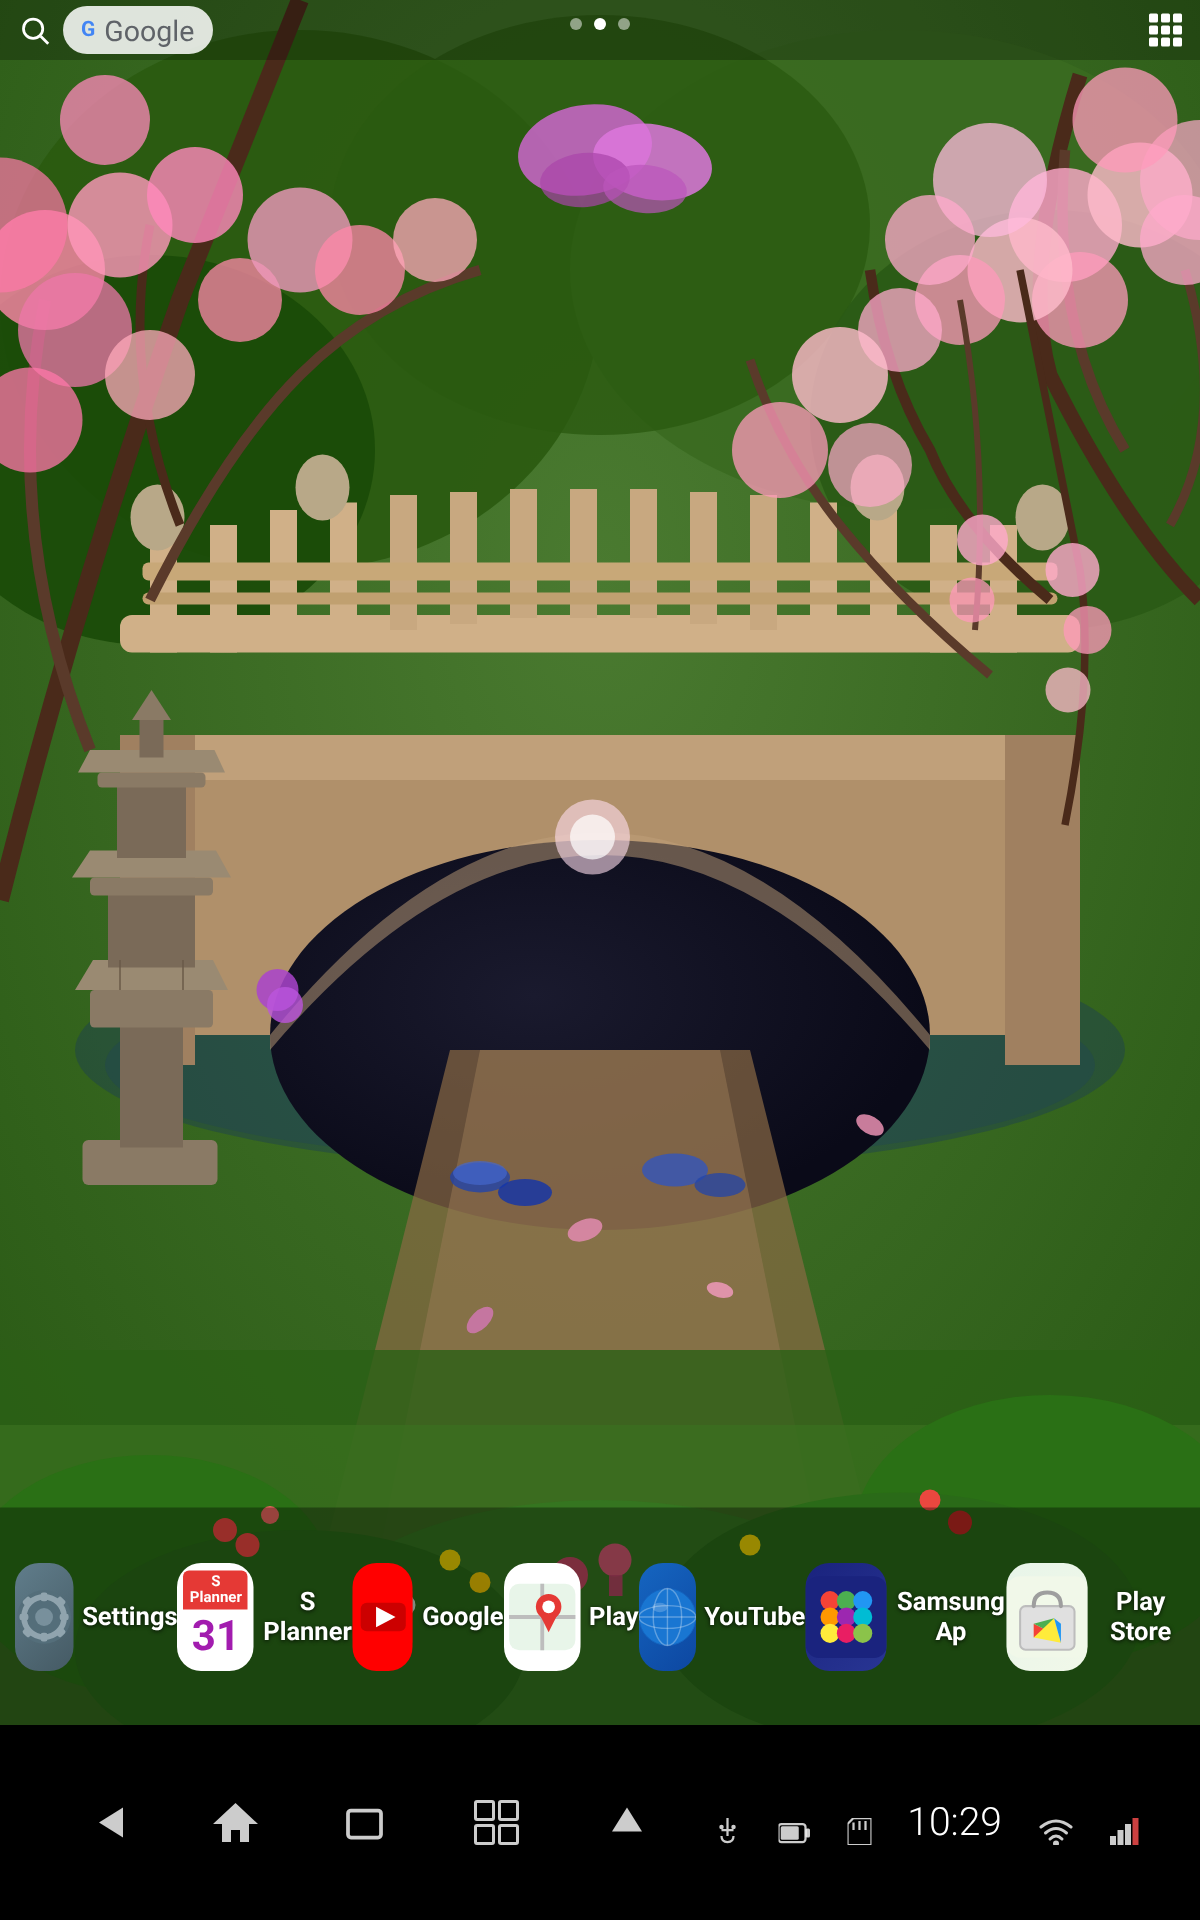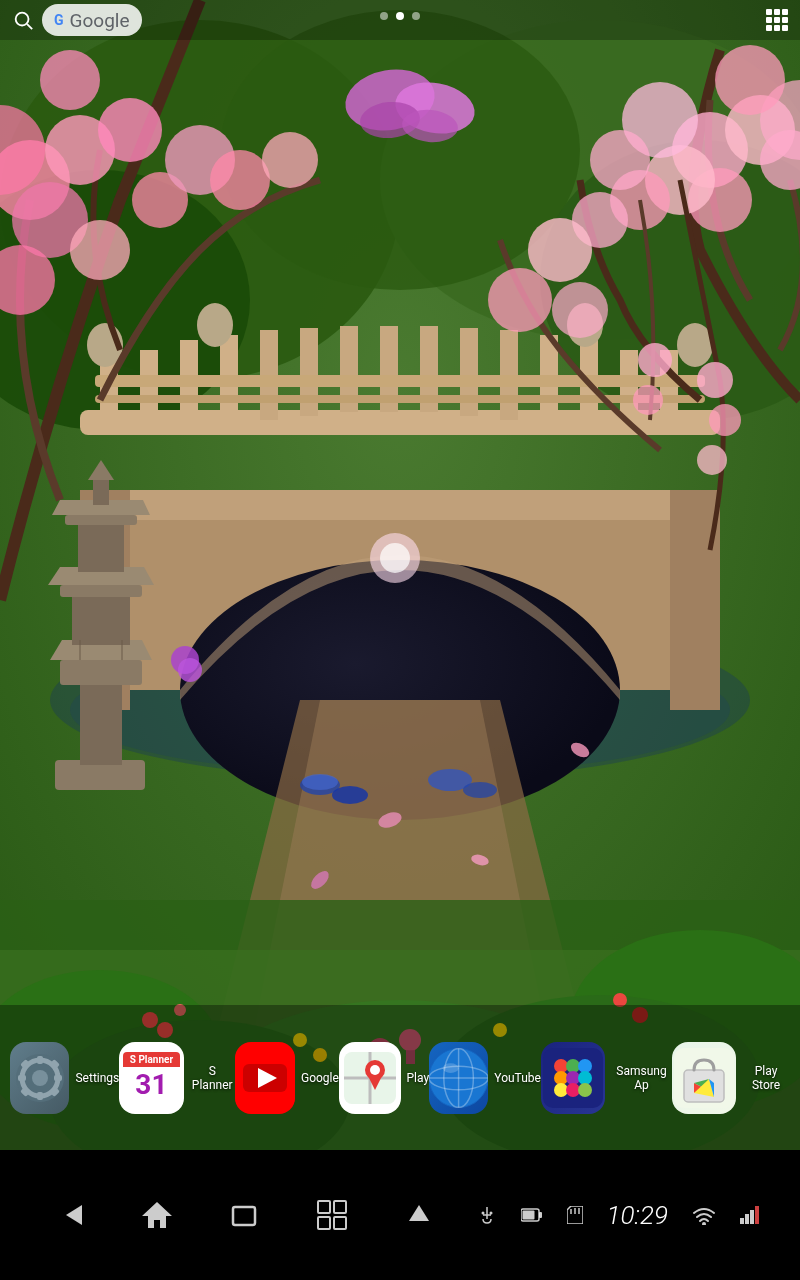--- a/index.html
+++ b/index.html
@@ -145,24 +145,24 @@
       display: flex;
       align-items: center;
       justify-content: center;
       font-size: 36px;
       overflow: hidden;
       position: relative;
     }
 
     .app-label {
       color: white;
-      font-size: 12px;
+      font-size: 17px;
       text-shadow: 0 1px 3px rgba(0,0,0,0.8);
       text-align: center;
-      font-weight: 400;
+      font-weight: 700;
     }
 
     
     .icon-settings {
       background: linear-gradient(135deg, #607d8b, #455a64);
       color: #b0bec5;
     }
 
     
     .icon-splanner {
@@ -219,24 +219,23 @@
       justify-content: center;
       color: rgba(255,255,255,0.8);
       font-size: 28px;
       cursor: pointer;
       width: 60px;
       height: 60px;
     }
 
     .nav-status-right {
       display: flex;
-      align-items: center;
+      align-items: flex-end;
       gap: 24px;
       color: white;
-      font-style: italic;
     }
 
     .time-display {
       font-size: 26px;
       font-weight: 300;
       color: white;
     }
 
     
     .calendar-inner {

